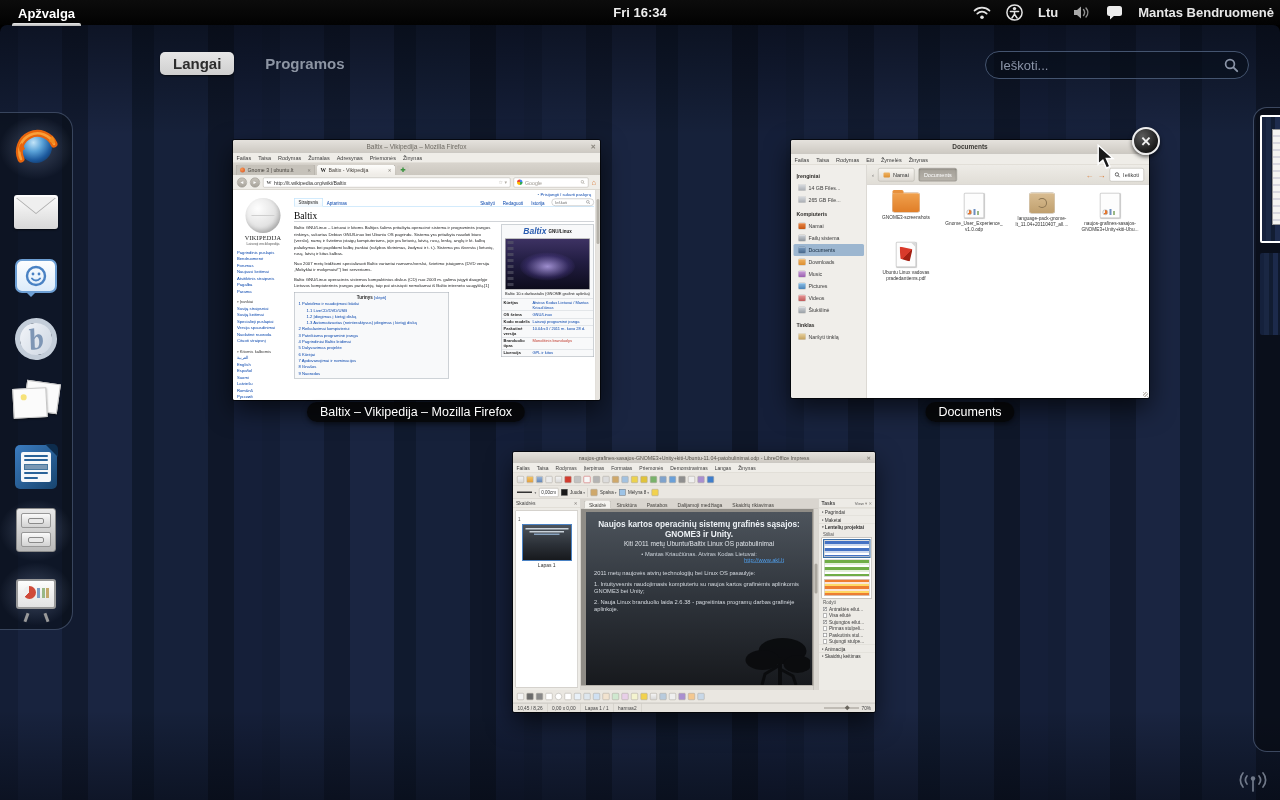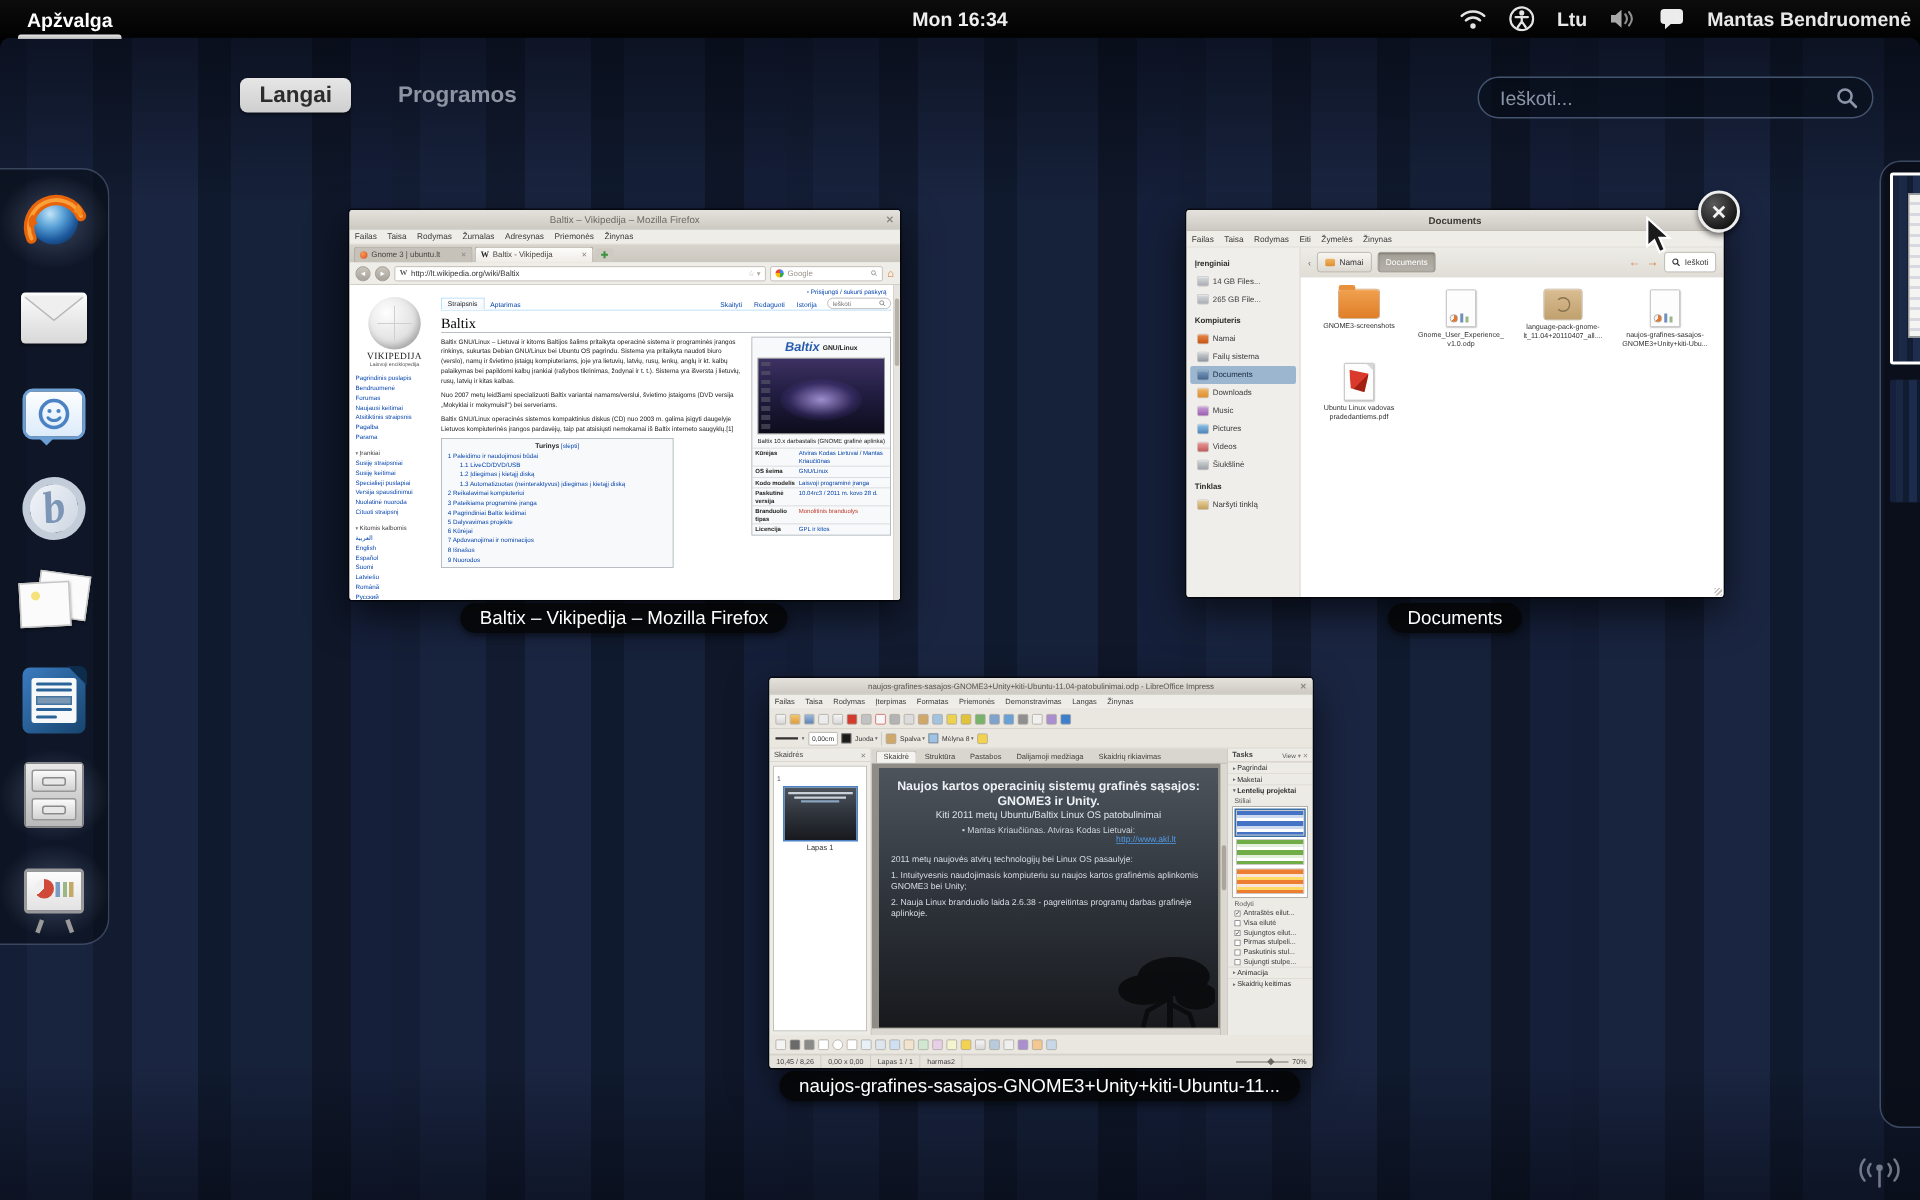--- a/index.html
+++ b/index.html
@@ -372,21 +372,21 @@
   
   #broadcast { position:absolute; left:1236px; top:768px; z-index:20; opacity:.8; }
 </style>
 </head>
 <body>
 
 <div id="screen">
 
   <div id="topbar">
     <div id="activities">Apžvalga</div>
-    <div id="clock">Mon 16:34</div>
+    <div id="clock">Fri 16:34</div>
     <div id="status-area">
       <span class="tb-icon">
         <svg width="18" height="14" viewBox="0 0 18 14">
             <g fill="none" stroke="#e4e4e4" stroke-width="1.7" stroke-linecap="round">
               <path d="M1.5 4.6 C5.6 .6 12.4 .6 16.5 4.6"></path>
               <path d="M4.3 7.6 C7 5 11 5 13.7 7.6"></path>
             </g>
             <circle cx="9" cy="11.3" r="1.8" fill="#e4e4e4"></circle>
           </svg>
       </span>
@@ -963,21 +963,20 @@
         <span class="seg">0,00 x 0,00</span>
         <span class="seg">Lapas 1 / 1</span>
         <span class="seg">harmas2</span>
         <span class="zoomer">
           <span class="zline"></span>
           <span>70%</span>
         </span>
       </div>
     </div>
   </div>
-  <div class="win-label" style="left:693px; top:714px;">naujos-grafines-sasajos-GNOME3+Unity+kiti-Ubuntu-11...</div>
 
   <div id="ws-panel">
     <div class="ws-thumb" id="ws-thumb-1">
       <div class="mini-win"></div>
     </div>
     <div class="ws-thumb" id="ws-thumb-2"></div>
   </div>
 
   <svg id="broadcast" width="34" height="28" viewBox="0 0 34 28">
     <g fill="none" stroke="#8a93a3" stroke-width="1.7" stroke-linecap="round">

